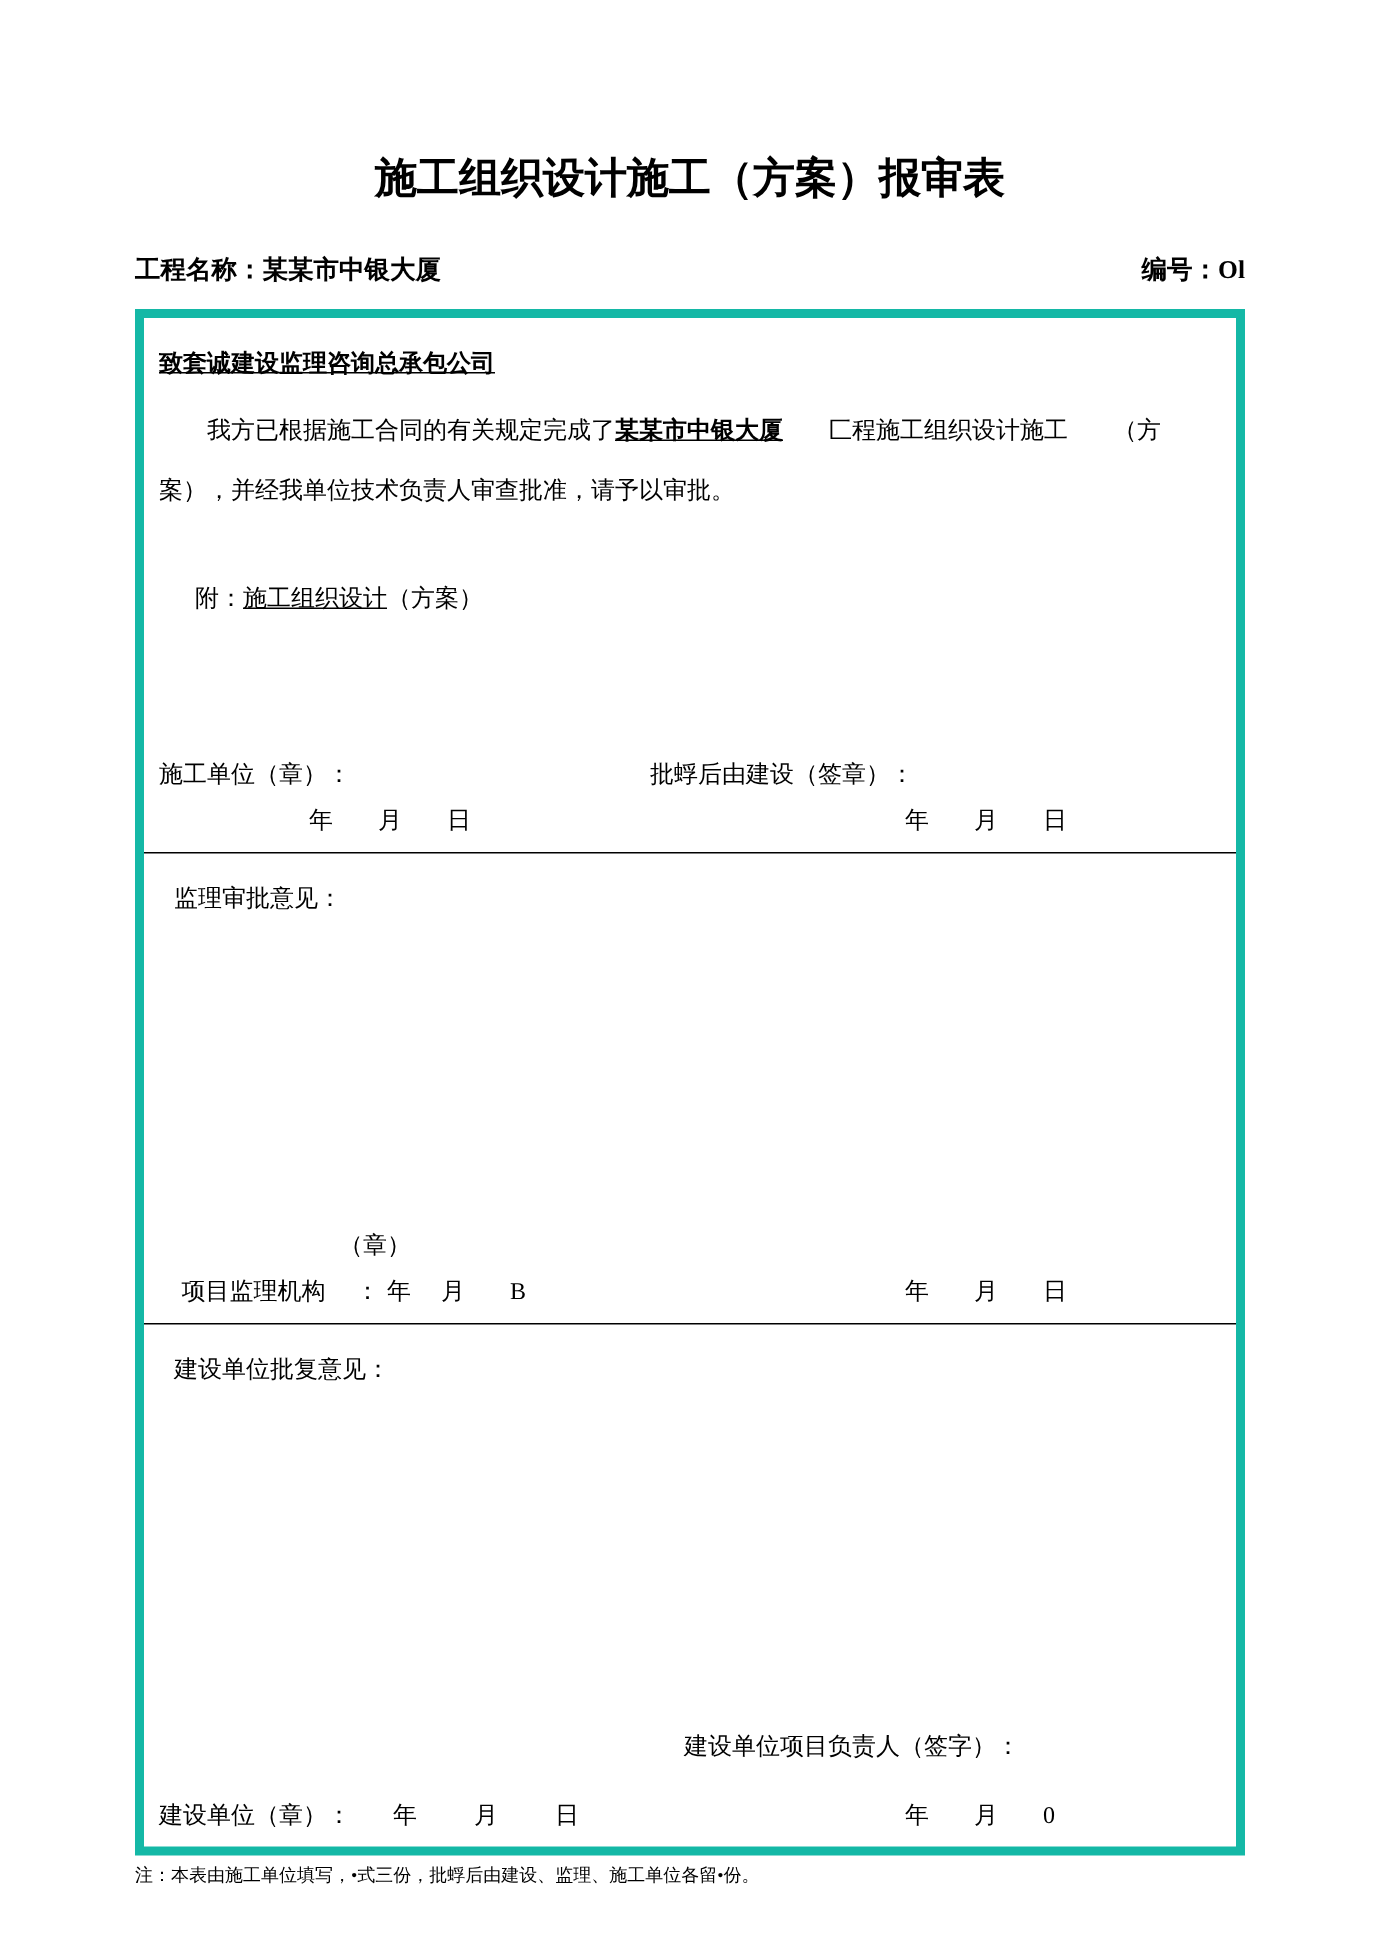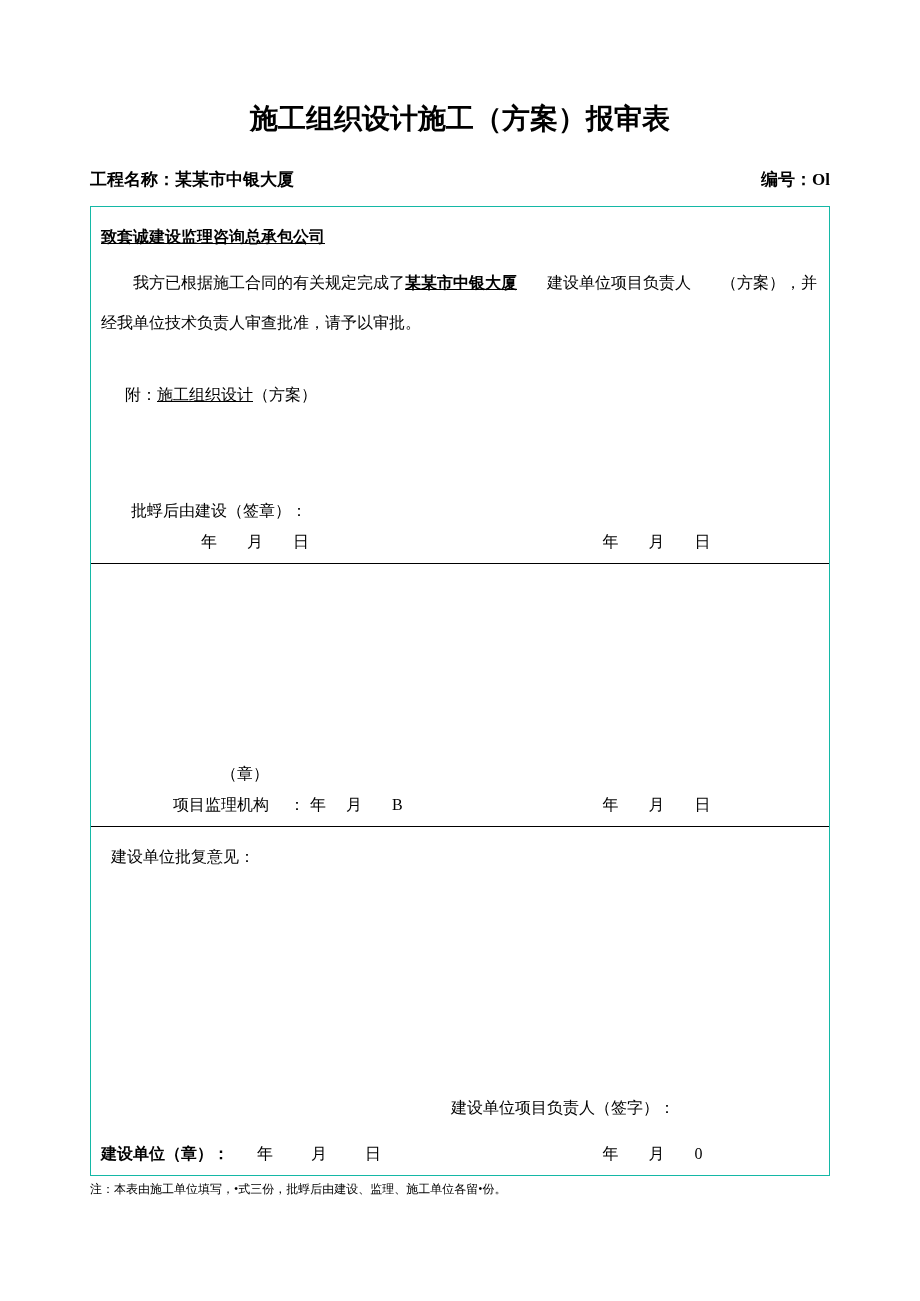--- a/index.html
+++ b/index.html
@@ -24,21 +24,21 @@
       font-family: "SimHei", "黑体", sans-serif;
     }
     .header-row {
       display: flex;
       justify-content: space-between;
       margin-bottom: 15px;
       font-size: 17px;
       font-weight: bold;
     }
     .form-table {
-      border: 1px solid #14b8a6;
+      border: 6px solid #14b8a6;
       border-collapse: collapse;
       width: 100%;
     }
     .section {
       border-bottom: 1px solid #000;
       padding: 0;
       position: relative;
     }
     .section:last-of-type {
       border-bottom: none;
@@ -119,21 +119,20 @@
     }
     .col-right {
       width: 58%;
     }
     .indent-small {
       padding-left: 15px;
     }
     .org-row {
       display: flex;
       align-items: baseline;
-      justify-content: flex-end;
     }
     .org-label {
       margin-right: 20px;
     }
     .footnote {
       font-size: 12px;
       margin-top: 5px;
     }
     .dr-pad {
       padding-left: 60px;
@@ -160,43 +159,45 @@
     <span>编号：</span><span>Ol</span>
   </div>
 </div>
 
 <div class="form-table">
 
   <div class="section">
     <div class="section-inner">
       <div class="addressee">致套诚建设监理咨询总承包公司</div>
       <div class="body-text">
-        <span>我方已根据施工合同的有关规定完成了</span><span class="bold-u">某某市中银大厦</span><span class="gap"></span><span>建设单位项目负责人</span><span class="gap"></span><span>（方案），并经我单位技术负责人审查批准，请予以审批。</span>
+        <span>我方已根据施工合同的有关规定完成了</span><span class="bold-u">某某市中银大厦</span><span class="gap"></span><span>匚程施工组织设计施工</span><span class="gap"></span><span>（方案），并经我单位技术负责人审查批准，请予以审批。</span>
       </div>
       <div class="attach">
         <span>附：</span><span class="attach-u">施工组织设计</span><span>（方案）</span>
       </div>
 
       <div class="sig-area">
         <div class="sig-row">
+          <div class="sig-left">施工单位（章）：</div>
           <div class="sig-right">批蜉后由建设（签章）：</div>
         </div>
         <div class="date-row">
           <div class="date-left">
             <span>年</span><span class="date-unit">月</span><span class="date-unit">日</span>
           </div>
           <div class="date-right">
             <span>年</span><span class="date-unit">月</span><span class="date-unit">日</span>
           </div>
         </div>
       </div>
     </div>
   </div>
 
   <div class="section">
+    <div class="opinion-label">监理审批意见：</div>
     <div class="sig-block2 section-inner">
       <div class="two-col">
         <div class="col-left">
           <div style="padding-left:120px;margin-bottom:10px;">（章）</div>
           <div class="org-row indent-small">
             <span class="org-label">项目监理机构</span>
             <span>：</span>
             <span style="margin-left:5px;">年</span>
             <span class="gap-sm"></span>
             <span>月</span>
@@ -212,21 +213,21 @@
       </div>
     </div>
   </div>
 
   <div class="section">
     <div class="opinion-label">建设单位批复意见：</div>
     <div class="sig-block3 section-inner">
       <div style="padding-left:350px;margin-bottom:25px;">建设单位项目负责人（签字）：</div>
       <div class="two-col">
         <div class="col-left">
-          <span style="font-weight:bold;">建设单位（章）：</span>
+          <span style="font-weight:normal;">建设单位（章）：</span>
           <span class="gap-sm"></span>
           <span>年</span>
           <span class="gap"></span>
           <span>月</span>
           <span class="gap"></span>
           <span>日</span>
         </div>
         <div class="col-right" style="padding-left:200px;">
           <span>年</span><span class="date-unit">月</span><span class="date-unit">0</span>
         </div>

